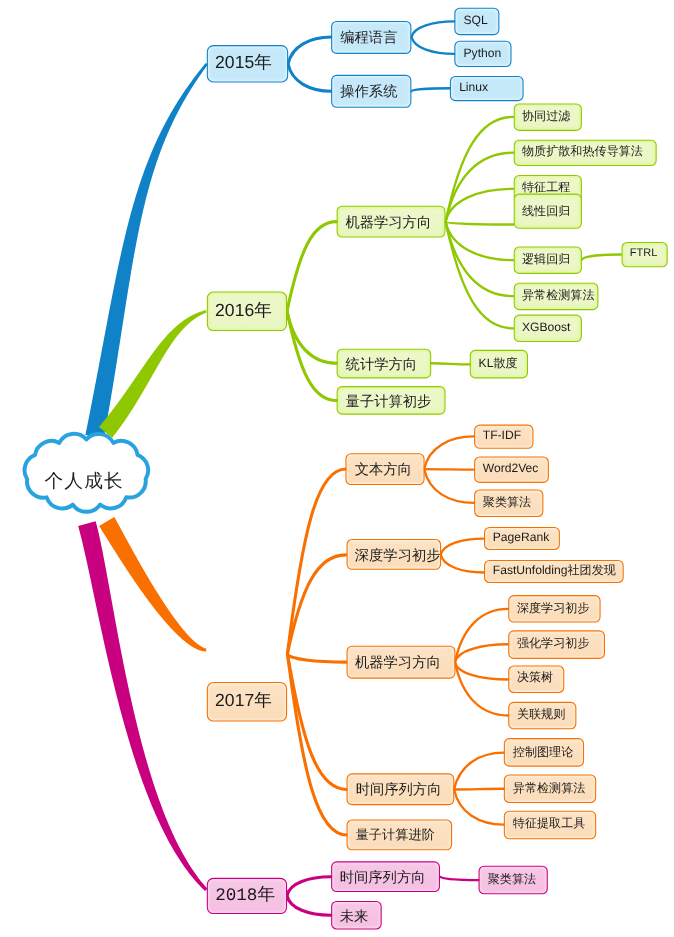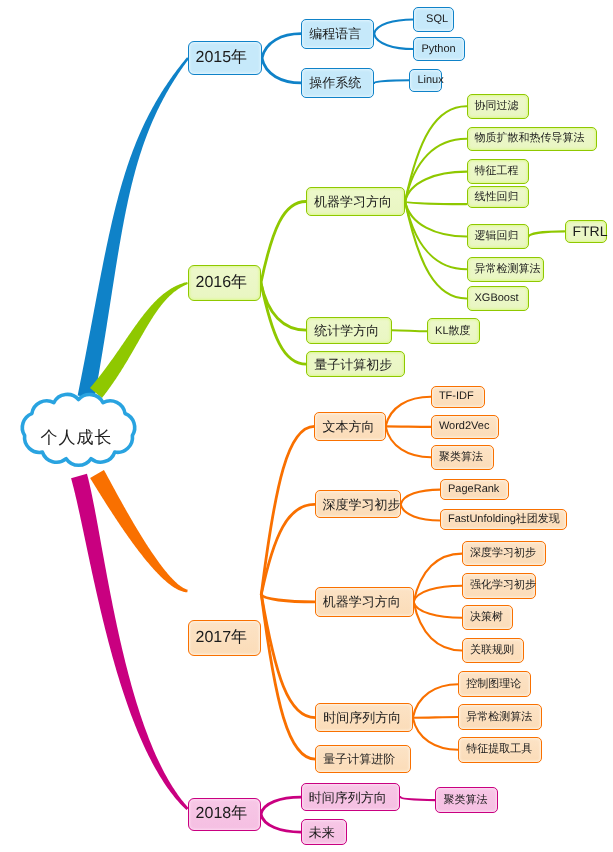--- a/index.html
+++ b/index.html
@@ -67,55 +67,55 @@
   <svg class="layer" id="rootshape" viewBox="0 0 613 852" xmlns="http://www.w3.org/2000/svg">
       <path d="M78.50,399.50 A15.00,15.00 0 0 1 103.01,402.64 A15.00,15.00 0 0 1 125.03,413.50 A15.00,15.00 0 0 1 132.39,435.49 A15.00,15.00 0 0 1 114.74,452.07 A15.00,15.00 0 0 1 91.00,458.71 A15.00,15.00 0 0 1 66.17,458.74 A15.00,15.00 0 0 1 42.39,452.13 A15.00,15.00 0 0 1 24.64,435.58 A15.00,15.00 0 0 1 31.88,413.58 A15.00,15.00 0 0 1 53.84,402.68 A15.00,15.00 0 0 1 78.50,399.50 Z" fill="#ffffff" stroke="#29a3e0" stroke-width="3.6" stroke-linejoin="round"></path>
     </svg>
   <div id="nodes">
       <div class="node" style="left: 187.5px; top: 41.3px; width: 74.4px; height: 33.7px; border-color: rgb(15, 130, 200); border-radius: 6px; background: linear-gradient(rgb(198, 233, 250) 0%, rgb(198, 233, 250) 100%); box-shadow: rgb(227, 245, 254) 0px 0px 2.4px 1px inset;">
         <span class="lbl" style="font-size: 16px;">2015年</span>
       </div>
       <div class="node" style="left: 301.3px; top: 18.7px; width: 72.8px; height: 30px; border-color: rgb(15, 130, 200); border-radius: 5px; background: linear-gradient(rgb(198, 233, 250) 0%, rgb(198, 233, 250) 100%); box-shadow: rgb(227, 245, 254) 0px 0px 2.4px 1px inset; align-items: center;">
         <span class="lbl" style="font-size: 13px;">编程语言</span>
       </div>
-      <div class="node" style="left: 413.3px; top: 6.7px; width: 40.6px; height: 25.6px; border-color: rgb(15, 130, 200); border-radius: 5px; background: linear-gradient(rgb(198, 233, 250) 0%, rgb(198, 233, 250) 100%); box-shadow: rgb(227, 245, 254) 0px 0px 2.4px 1px inset; justify-content: center;">
+      <div class="node" style="left: 413.3px; top: 6.7px; width: 40.6px; height: 25.6px; border-color: rgb(15, 130, 200); border-radius: 5px; background: linear-gradient(rgb(198, 233, 250) 0%, rgb(198, 233, 250) 100%); box-shadow: rgb(227, 245, 254) 0px 0px 2.4px 1px inset;">
         <span class="lbl" style="font-size: 11px;">SQL</span>
       </div>
       <div class="node" style="left: 413.4px; top: 37.1px; width: 51.8px; height: 23.9px; border-color: rgb(15, 130, 200); border-radius: 5px; background: linear-gradient(rgb(198, 233, 250) 0%, rgb(198, 233, 250) 100%); box-shadow: rgb(227, 245, 254) 0px 0px 2.4px 1px inset;">
         <span class="lbl" style="font-size: 11px;">Python</span>
       </div>
       <div class="node" style="left: 301.3px; top: 68.1px; width: 72.8px; height: 29.7px; border-color: rgb(15, 130, 200); border-radius: 5px; background: linear-gradient(rgb(198, 233, 250) 0%, rgb(198, 233, 250) 100%); box-shadow: rgb(227, 245, 254) 0px 0px 2.4px 1px inset;">
         <span class="lbl" style="font-size: 13px;">操作系统</span>
       </div>
-      <div class="node" style="left: 409.4px; top: 68.6px; width: 33px; height: 23.3px; border-color: rgb(15, 130, 200); border-radius: 5px; background: linear-gradient(rgb(198, 233, 250) 0%, rgb(198, 233, 250) 100%); box-shadow: rgb(227, 245, 254) 0px 0px 2.4px 1px inset;">
+      <div class="node" style="left: 409.4px; top: 68.6px; width: 67px; height: 23.3px; border-color: rgb(15, 130, 200); border-radius: 5px; background: linear-gradient(rgb(198, 233, 250) 0%, rgb(198, 233, 250) 100%); box-shadow: rgb(227, 245, 254) 0px 0px 2.4px 1px inset;">
         <span class="lbl" style="font-size: 11px;">Linux</span>
       </div>
       <div class="node" style="left: 187.5px; top: 264.9px; width: 73.4px; height: 35.9px; border-color: rgb(143, 200, 0); border-radius: 6px; background: linear-gradient(rgb(237, 248, 203) 0%, rgb(233, 246, 194) 100%); box-shadow: rgb(220, 249, 140) 0px 0px 2.4px 1px inset;">
         <span class="lbl" style="font-size: 16px;">2016年</span>
       </div>
       <div class="node" style="left: 306px; top: 186.9px; width: 99.1px; height: 29.2px; border-color: rgb(143, 200, 0); border-radius: 5px; background: linear-gradient(rgb(237, 248, 203) 0%, rgb(233, 246, 194) 100%); box-shadow: rgb(220, 249, 140) 0px 0px 2.4px 1px inset;">
         <span class="lbl" style="font-size: 13px;">机器学习方向</span>
       </div>
       <div class="node" style="left: 466.5px; top: 94px; width: 62px; height: 24.5px; border-color: rgb(143, 200, 0); border-radius: 5px; background: linear-gradient(rgb(237, 248, 203) 0%, rgb(233, 246, 194) 100%); box-shadow: rgb(220, 249, 140) 0px 0px 2.4px 1px inset;">
         <span class="lbl" style="font-size: 11px;">协同过滤</span>
       </div>
       <div class="node" style="left: 466.5px; top: 126.7px; width: 130.5px; height: 24.2px; border-color: rgb(143, 200, 0); border-radius: 5px; background: linear-gradient(rgb(237, 248, 203) 0%, rgb(233, 246, 194) 100%); box-shadow: rgb(220, 249, 140) 0px 0px 2.4px 1px inset;">
         <span class="lbl" style="font-size: 11px;">物质扩散和热传导算法</span>
       </div>
       <div class="node" style="left: 466.5px; top: 159.4px; width: 62px; height: 24.5px; border-color: rgb(143, 200, 0); border-radius: 5px; background: linear-gradient(rgb(237, 248, 203) 0%, rgb(233, 246, 194) 100%); box-shadow: rgb(220, 249, 140) 0px 0px 2.4px 1px inset;">
         <span class="lbl" style="font-size: 11px; text-align: center;">特征工程</span>
       </div>
-      <div class="node" style="left: 466.5px; top: 186px; width: 62px; height: 22px; border-color: rgb(143, 200, 0); border-radius: 5px; background: linear-gradient(rgb(237, 248, 203) 0%, rgb(233, 246, 194) 100%); box-shadow: rgb(220, 249, 140) 0px 0px 2.4px 1px inset;">
+      <div class="node" style="left: 466.5px; top: 176px; width: 62px; height: 32px; border-color: rgb(143, 200, 0); border-radius: 5px; background: linear-gradient(rgb(237, 248, 203) 0%, rgb(233, 246, 194) 100%); box-shadow: rgb(220, 249, 140) 0px 0px 2.4px 1px inset;">
         <span class="lbl" style="font-size: 11px;">线性回归</span>
       </div>
       <div class="node" style="left: 466.5px; top: 224.3px; width: 62px; height: 24.5px; border-color: rgb(143, 200, 0); border-radius: 5px; background: linear-gradient(rgb(237, 248, 203) 0%, rgb(233, 246, 194) 100%); box-shadow: rgb(220, 249, 140) 0px 0px 2.4px 1px inset;">
         <span class="lbl" style="font-size: 11px;">逻辑回归</span>
       </div>
       <div class="node" style="left: 564.5px; top: 219.9px; width: 42.4px; height: 22.9px; border-color: rgb(143, 200, 0); border-radius: 5px; background: linear-gradient(rgb(237, 248, 203) 0%, rgb(233, 246, 194) 100%); box-shadow: rgb(220, 249, 140) 0px 0px 2.4px 1px inset;">
-        <span class="lbl" style="font-size: 14px;">FTRL</span>
+        <span class="lbl" style="font-size: 10px;">FTRL</span>
       </div>
       <div class="node" style="left: 466.5px; top: 257px; width: 77px; height: 24.5px; border-color: rgb(143, 200, 0); border-radius: 5px; background: linear-gradient(rgb(237, 248, 203) 0%, rgb(233, 246, 194) 100%); box-shadow: rgb(220, 249, 140) 0px 0px 2.4px 1px inset;">
         <span class="lbl" style="font-size: 11px;">异常检测算法</span>
       </div>
       <div class="node" style="left: 466.5px; top: 286.4px; width: 62px; height: 24.2px; border-color: rgb(143, 200, 0); border-radius: 5px; background: linear-gradient(rgb(237, 248, 203) 0%, rgb(233, 246, 194) 100%); box-shadow: rgb(220, 249, 140) 0px 0px 2.4px 1px inset;">
         <span class="lbl" style="font-size: 11px;">XGBoost</span>
       </div>
       <div class="node" style="left: 306.2px; top: 316.6px; width: 85.7px; height: 27.2px; border-color: rgb(143, 200, 0); border-radius: 5px; background: linear-gradient(rgb(237, 248, 203) 0%, rgb(233, 246, 194) 100%); box-shadow: rgb(220, 249, 140) 0px 0px 2.4px 1px inset;">
         <span class="lbl" style="font-size: 13px;">统计学方向</span>
       </div>
@@ -148,24 +148,24 @@
       </div>
       <div class="node" style="left: 440px; top: 508.8px; width: 127.4px; height: 21px; border-color: rgb(249, 112, 0); border-radius: 5px; background: linear-gradient(rgb(252, 227, 198) 0%, rgb(251, 220, 184) 100%); box-shadow: rgb(255, 240, 221) 0px 0px 2.4px 1px inset;">
         <span class="lbl" style="font-size: 11px;">FastUnfolding社团发现</span>
       </div>
       <div class="node" style="left: 314.7px; top: 587.1px; width: 98.9px; height: 29.7px; border-color: rgb(249, 112, 0); border-radius: 5px; background: linear-gradient(rgb(252, 227, 198) 0%, rgb(251, 220, 184) 100%); box-shadow: rgb(255, 240, 221) 0px 0px 2.4px 1px inset;">
         <span class="lbl" style="font-size: 13px;">机器学习方向</span>
       </div>
       <div class="node" style="left: 461.9px; top: 540.7px; width: 84.5px; height: 25.8px; border-color: rgb(249, 112, 0); border-radius: 5px; background: linear-gradient(rgb(252, 227, 198) 0%, rgb(251, 220, 184) 100%); box-shadow: rgb(255, 240, 221) 0px 0px 2.4px 1px inset;">
         <span class="lbl" style="font-size: 11px;">深度学习初步</span>
       </div>
-      <div class="node" style="left: 461.9px; top: 572.8px; width: 74px; height: 25.8px; border-color: rgb(249, 112, 0); border-radius: 5px; background: linear-gradient(rgb(252, 227, 198) 0%, rgb(251, 220, 184) 100%); box-shadow: rgb(255, 240, 221) 0px 0px 2.4px 1px inset;">
+      <div class="node" style="left: 461.9px; top: 572.8px; width: 88px; height: 25.8px; border-color: rgb(249, 112, 0); border-radius: 5px; background: linear-gradient(rgb(252, 227, 198) 0%, rgb(251, 220, 184) 100%); box-shadow: rgb(255, 240, 221) 0px 0px 2.4px 1px inset;">
         <span class="lbl" style="font-size: 11px;">强化学习初步</span>
       </div>
-      <div class="node" style="left: 461.9px; top: 605.1px; width: 51.3px; height: 25.3px; border-color: rgb(249, 112, 0); border-radius: 5px; background: linear-gradient(rgb(252, 227, 198) 0%, rgb(251, 220, 184) 100%); box-shadow: rgb(255, 240, 221) 0px 0px 2.4px 1px inset;">
+      <div class="node" style="left: 461.9px; top: 605.1px; width: 51.3px; height: 25.3px; border-color: rgb(249, 112, 0); border-radius: 5px; background: linear-gradient(rgb(252, 227, 198) 0%, rgb(251, 220, 184) 100%); box-shadow: rgb(255, 240, 221) 0px 0px 2.4px 1px inset; font-family: Liberation Mono, monospace;">
         <span class="lbl" style="font-size: 11px;">决策树</span>
       </div>
       <div class="node" style="left: 461.9px; top: 637.8px; width: 62.4px; height: 25.3px; border-color: rgb(249, 112, 0); border-radius: 5px; background: linear-gradient(rgb(252, 227, 198) 0%, rgb(251, 220, 184) 100%); box-shadow: rgb(255, 240, 221) 0px 0px 2.4px 1px inset;">
         <span class="lbl" style="font-size: 11px;">关联规则</span>
       </div>
       <div class="node" style="left: 315.3px; top: 703.3px; width: 97.5px; height: 28.8px; border-color: rgb(249, 112, 0); border-radius: 5px; background: linear-gradient(rgb(252, 227, 198) 0%, rgb(251, 220, 184) 100%); box-shadow: rgb(255, 240, 221) 0px 0px 2.4px 1px inset;">
         <span class="lbl" style="font-size: 13px;">时间序列方向</span>
       </div>
       <div class="node" style="left: 458.2px; top: 671.2px; width: 72.9px; height: 26.1px; border-color: rgb(249, 112, 0); border-radius: 5px; background: linear-gradient(rgb(252, 227, 198) 0%, rgb(251, 220, 184) 100%); box-shadow: rgb(255, 240, 221) 0px 0px 2.4px 1px inset;">
         <span class="lbl" style="font-size: 11px;">控制图理论</span>
@@ -173,21 +173,21 @@
       <div class="node" style="left: 458.2px; top: 704.2px; width: 83.5px; height: 25.7px; border-color: rgb(249, 112, 0); border-radius: 5px; background: linear-gradient(rgb(252, 227, 198) 0%, rgb(251, 220, 184) 100%); box-shadow: rgb(255, 240, 221) 0px 0px 2.4px 1px inset;">
         <span class="lbl" style="font-size: 11px;">异常检测算法</span>
       </div>
       <div class="node" style="left: 458.2px; top: 736.8px; width: 83.5px; height: 25.8px; border-color: rgb(249, 112, 0); border-radius: 5px; background: linear-gradient(rgb(252, 227, 198) 0%, rgb(251, 220, 184) 100%); box-shadow: rgb(255, 240, 221) 0px 0px 2.4px 1px inset;">
         <span class="lbl" style="font-size: 11px;">特征提取工具</span>
       </div>
       <div class="node" style="left: 315.3px; top: 745.3px; width: 96px; height: 27.7px; border-color: rgb(249, 112, 0); border-radius: 5px; background: linear-gradient(rgb(252, 227, 198) 0%, rgb(251, 220, 184) 100%); box-shadow: rgb(255, 240, 221) 0px 0px 2.4px 1px inset;">
         <span class="lbl" style="font-size: 12px;">量子计算进阶</span>
       </div>
       <div class="node" style="left: 187.6px; top: 797.7px; width: 73.3px; height: 32.9px; border-color: rgb(201, 0, 128); border-radius: 6px; background: linear-gradient(rgb(247, 199, 230) 0%, rgb(245, 191, 226) 100%); box-shadow: rgb(253, 220, 242) 0px 0px 2.4px 1px inset;">
-        <span class="lbl" style="font-size: 16px;">2018年</span>
+        <span class="lbl" style="font-size: 16px; font-family: Liberation Mono, monospace;">2018年</span>
       </div>
       <div class="node" style="left: 300.8px; top: 783px; width: 99.7px; height: 28.2px; border-color: rgb(201, 0, 128); border-radius: 5px; background: linear-gradient(rgb(247, 199, 230) 0%, rgb(245, 191, 226) 100%); box-shadow: rgb(253, 220, 242) 0px 0px 2.4px 1px inset;">
         <span class="lbl" style="font-size: 13px;">时间序列方向</span>
       </div>
       <div class="node" style="left: 435.4px; top: 787px; width: 62.4px; height: 26.2px; border-color: rgb(201, 0, 128); border-radius: 5px; background: linear-gradient(rgb(247, 199, 230) 0%, rgb(245, 191, 226) 100%); box-shadow: rgb(253, 220, 242) 0px 0px 2.4px 1px inset;">
         <span class="lbl" style="font-size: 11px;">聚类算法</span>
       </div>
       <div class="node" style="left: 300.8px; top: 818.7px; width: 46.7px; height: 26.7px; border-color: rgb(201, 0, 128); border-radius: 5px; background: linear-gradient(rgb(247, 199, 230) 0%, rgb(245, 191, 226) 100%); box-shadow: rgb(253, 220, 242) 0px 0px 2.4px 1px inset;">
         <span class="lbl" style="font-size: 13px; text-align: right;">未来</span>
       </div>

